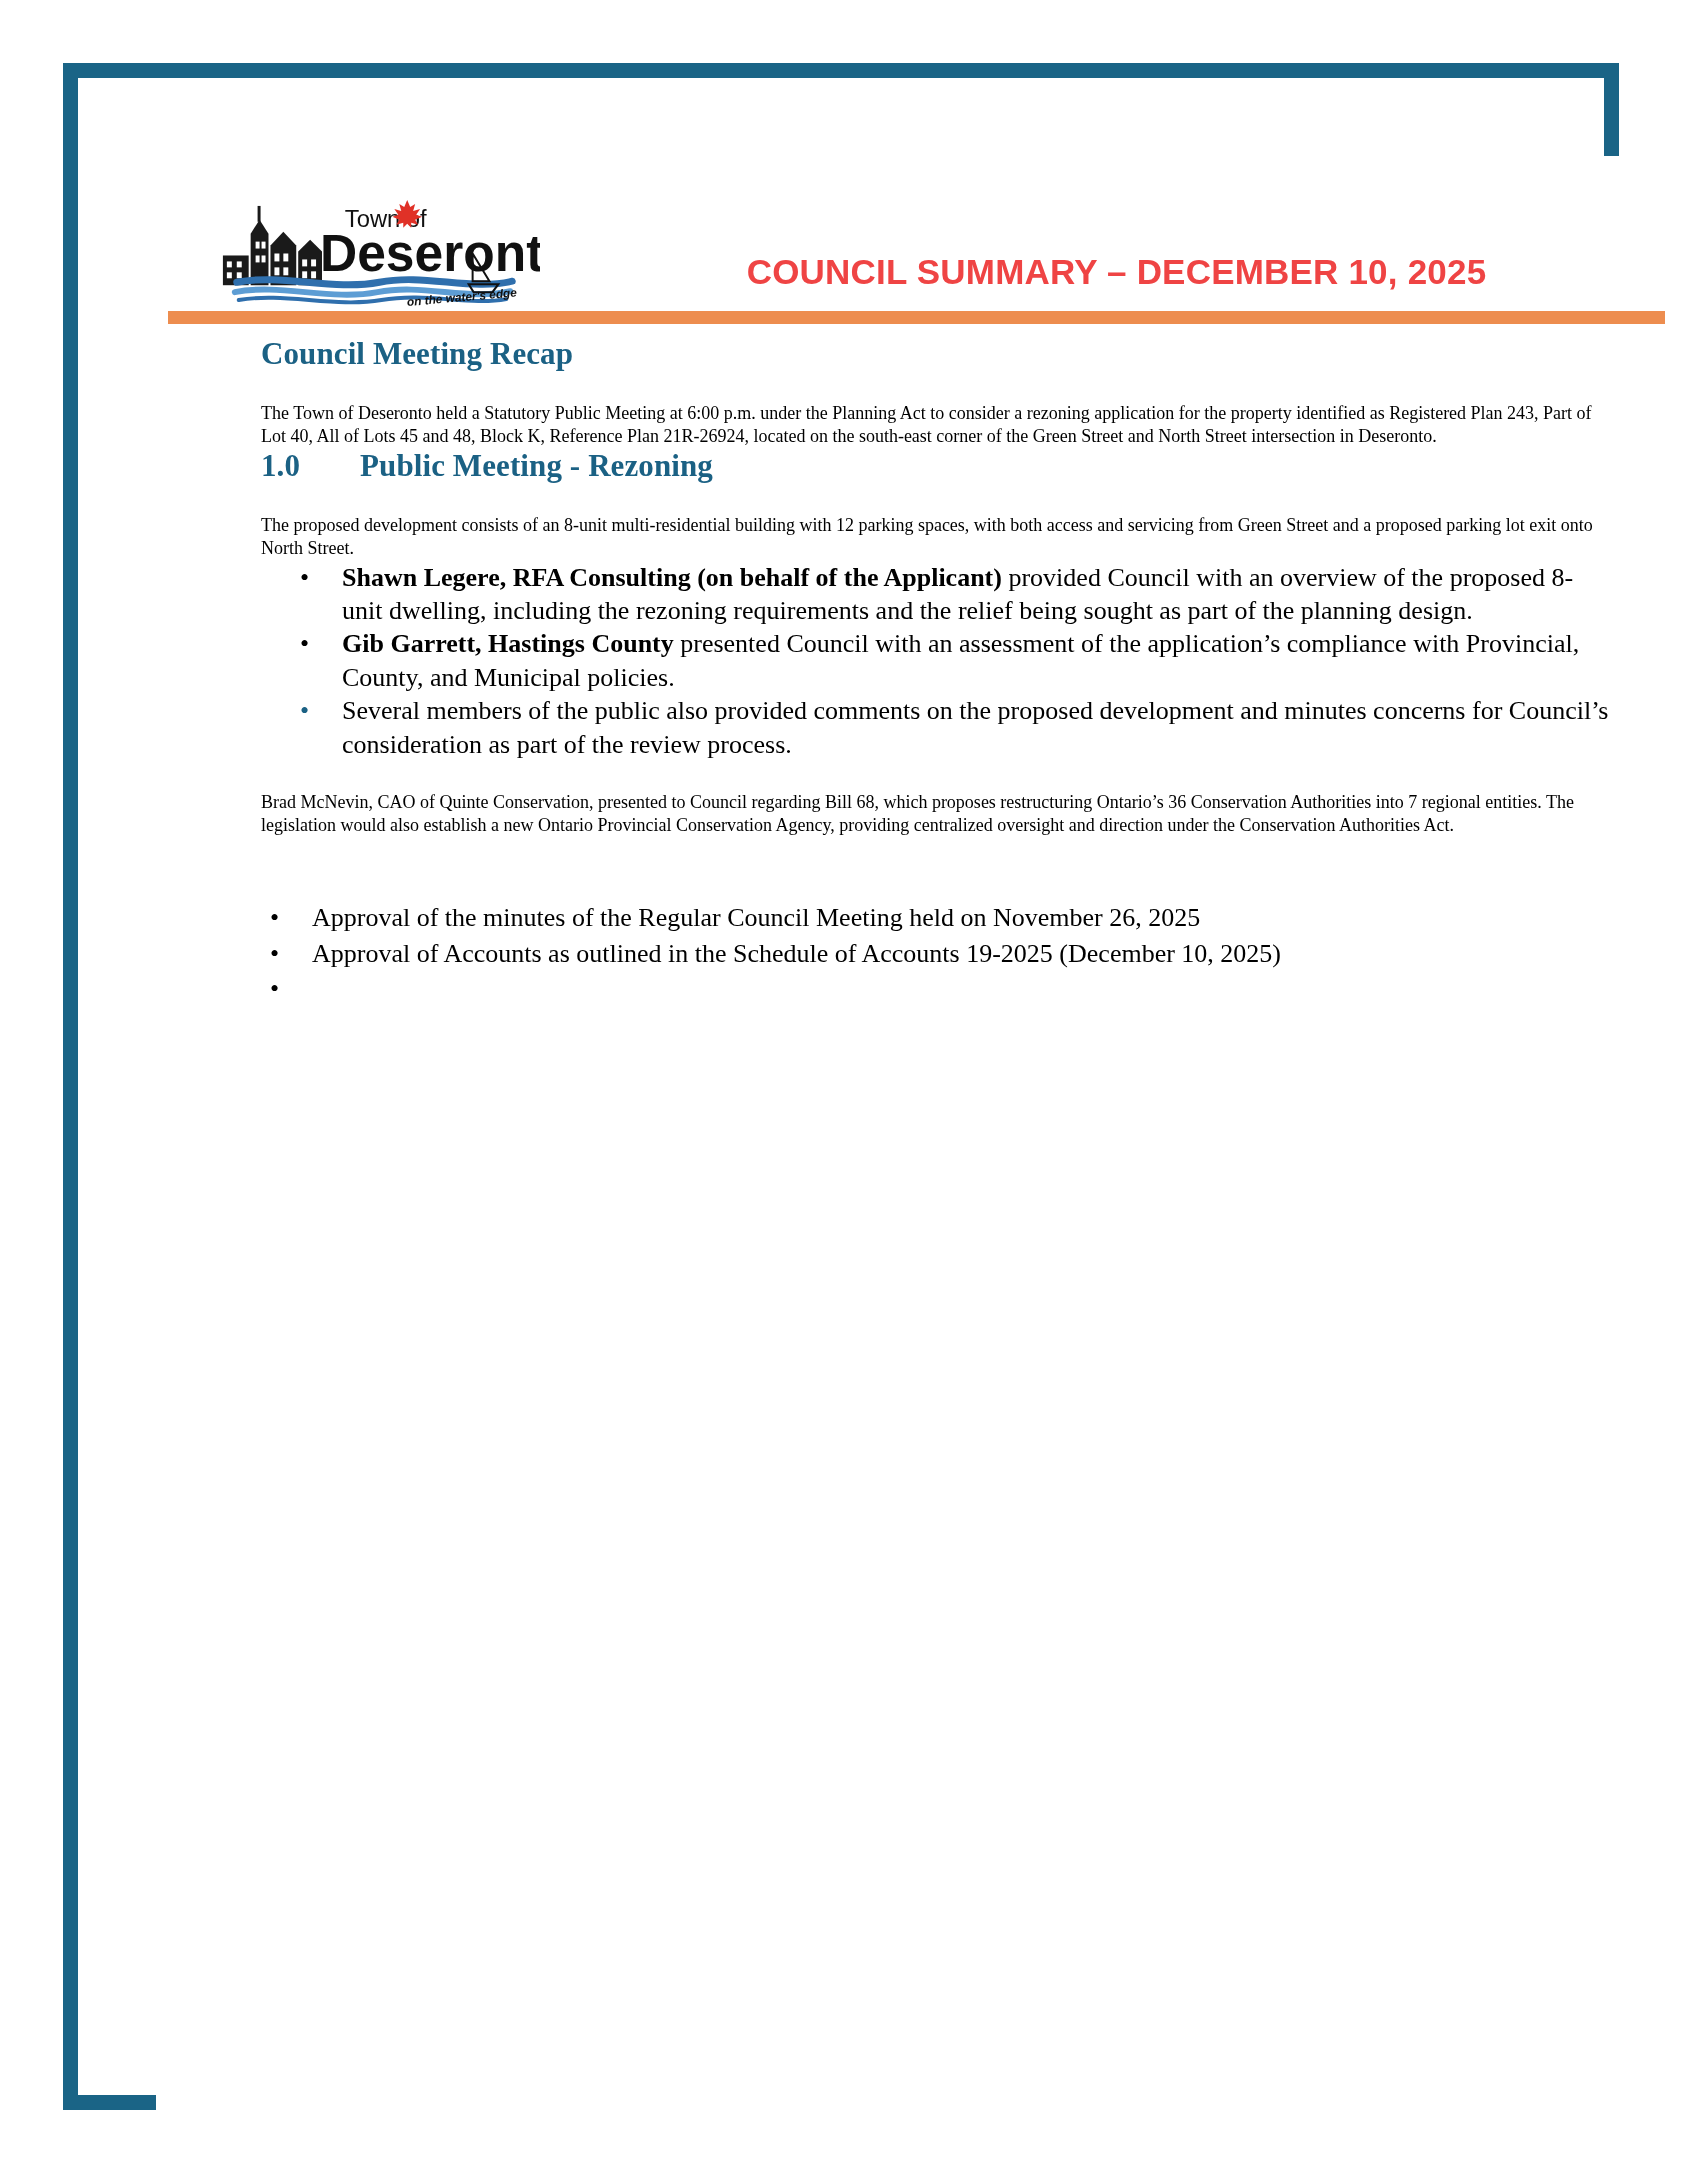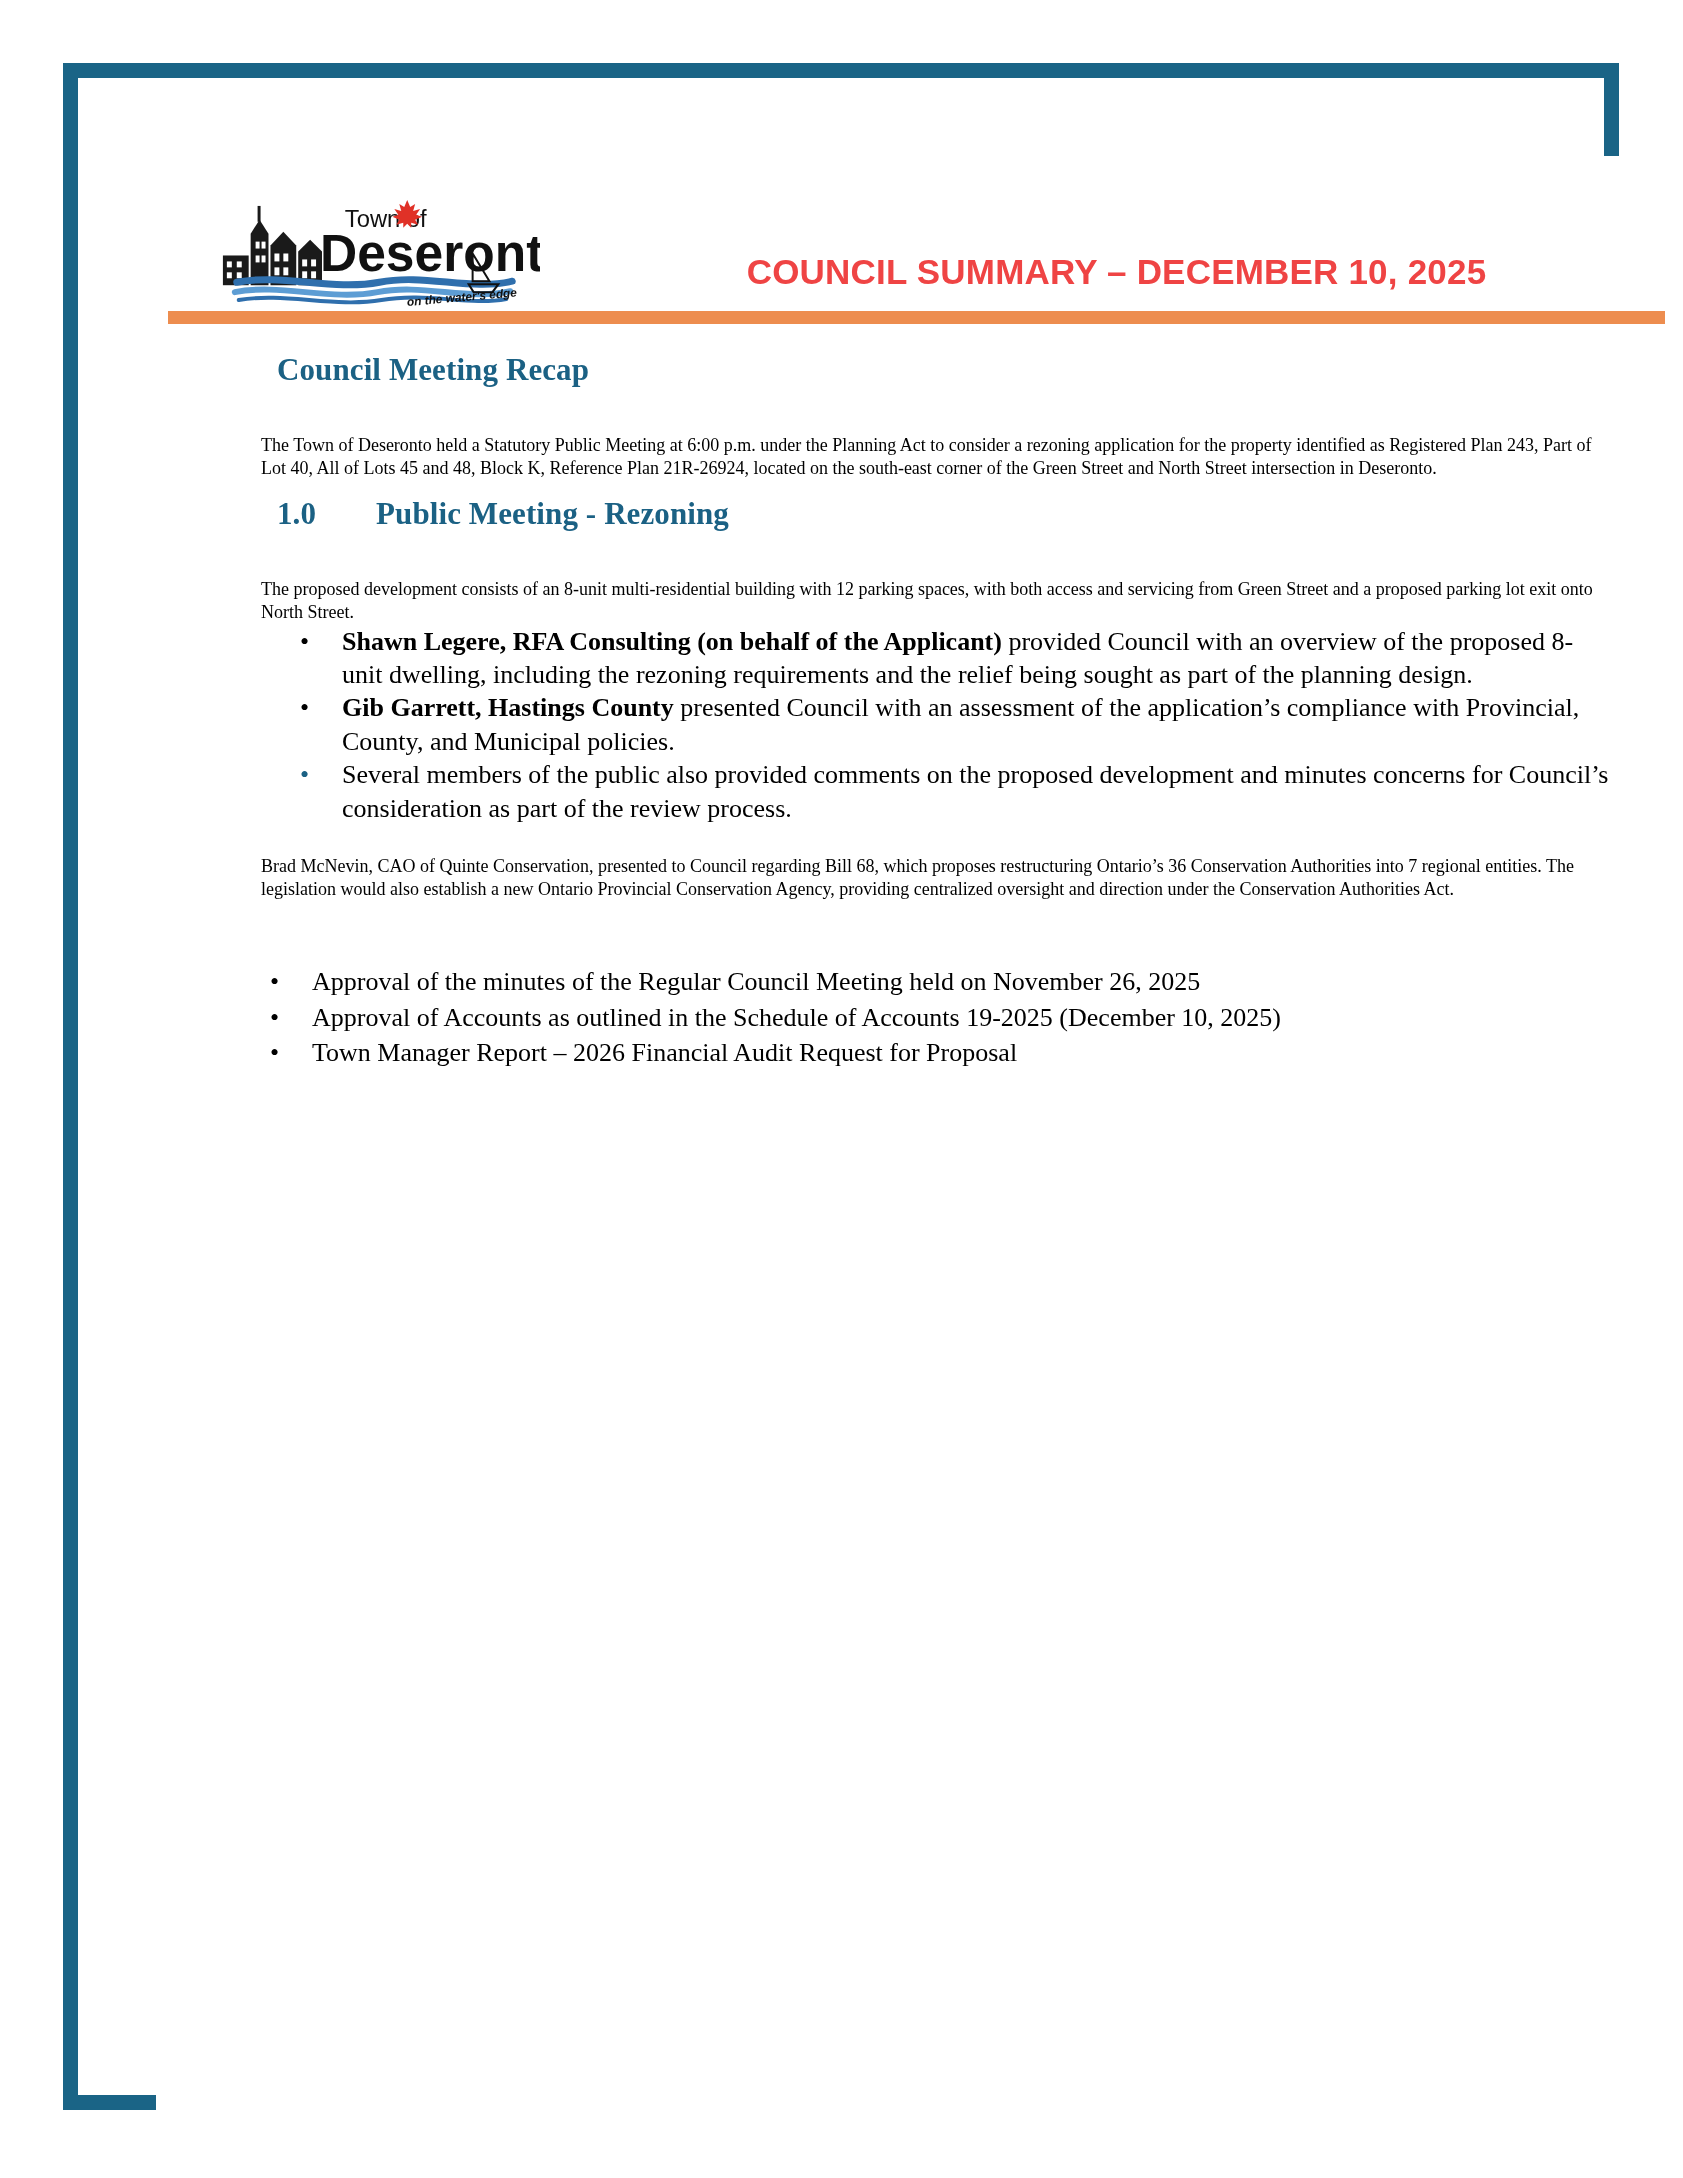--- a/index.html
+++ b/index.html
@@ -89,21 +89,21 @@
   #body-area {
     position: absolute;
     left: 0;
     top: 180px;
     width: 1527px;
     padding: 0 57px 0 57px;
     box-sizing: border-box;
   }
 
   h2.sec-title {
-    margin: 16px;
+    margin: 0;
     font-family: "Liberation Serif", "DejaVu Serif", serif;
     font-weight: bold;
     font-size: 31px;
     color: #1b6184;
     letter-spacing: 0.1px;
   }
 
   .recap-head {
     margin-top: 38px;
     margin-bottom: 0;
@@ -276,21 +276,21 @@
         <div class="spacer-34"></div>
 
         <ul class="bullets bullets-outer">
           <li>
             <span class="marker black">•</span><span>Approval of the minutes of the Regular Council Meeting held on November 26, 2025</span>
           </li>
           <li>
             <span class="marker black">•</span><span>Approval of Accounts as outlined in the Schedule of Accounts 19-2025 (December 10, 2025)</span>
           </li>
           <li>
-            <span class="marker black">•</span><span>Town Manager Report – 2026 Financial Audit Request for Proposal</span>
+            <span class="marker black">•</span>
           </li>
         </ul>
 
       </div>
     </div>
   </div>
 </div>
 
 
 </body></html>

